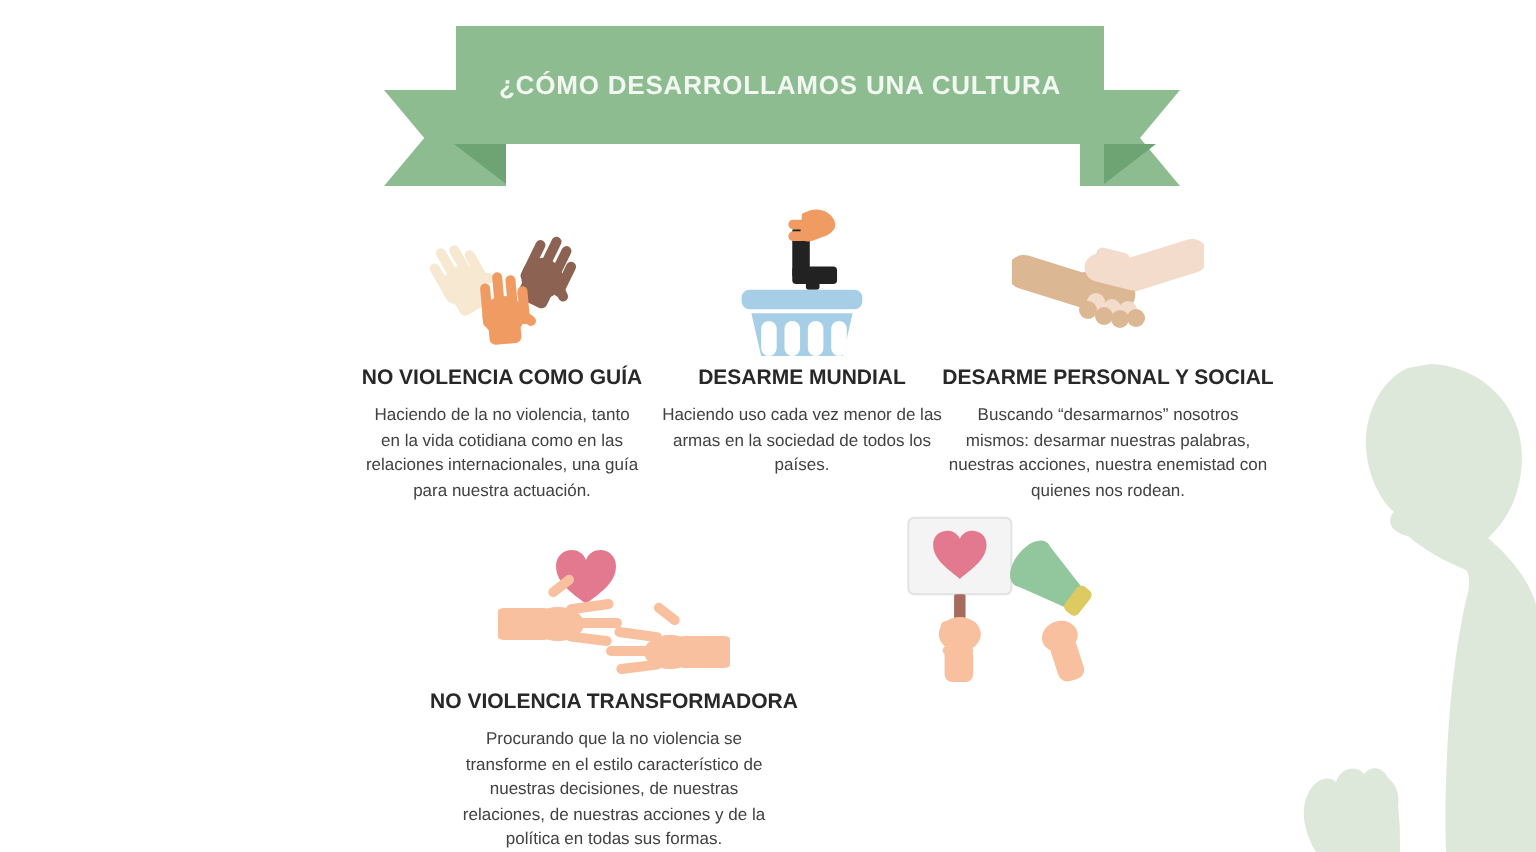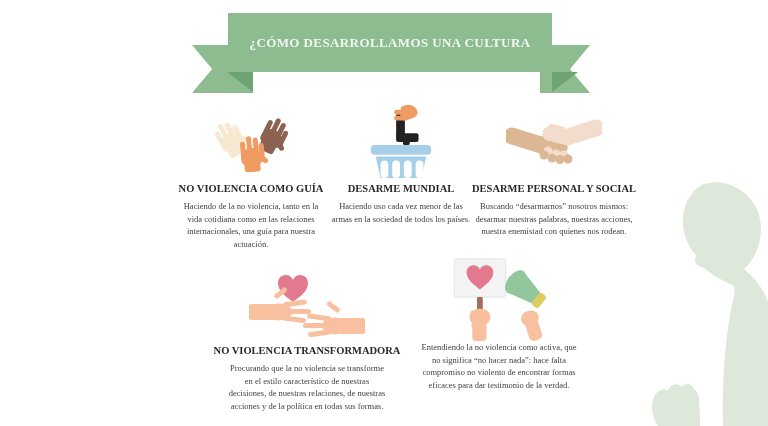--- a/index.html
+++ b/index.html
@@ -1,17 +1,17 @@
 <!DOCTYPE html>
 <html style="--banner-green: #8dbc91; --banner-green-dark: #6ea374; --banner-text: #f2f8f1; --ink: #282828; --body-text: #414141; --sage: #dde8da; --skin-cream: #f6e8d1; --skin-brown: #8c6353; --skin-orange: #f09b62; --skin-tan: #dcb794; --skin-light: #f4dccd; --skin-peach: #f8c09e; --bin-blue: #a6cfe7; --gun-black: #222222; --heart-pink: #e2798e; --placard-gray: #f4f4f4; --stick-brown: #a66b5f; --megaphone-green: #92c69c; --band-yellow: #ddca60;"><head>
 <meta charset="utf-8">
 <style>
   html,body{margin:0;padding:0;background:#fff;}
   .stage{position:relative;width:768px;height:426px;background:#fff;overflow:hidden;
-         font-family:Liberation Serif, serif;}
+         font-family:Liberation Sans, sans-serif;}
   
   .ribbon-tail{position:absolute;top:45px;height:48px;background:var(--banner-green);z-index:1;}
   .ribbon-tail.left{left:192px;width:61px;
       clip-path:polygon(0 0,100% 0,100% 100%,0 100%,33% 50%);}
   .ribbon-tail.right{left:540px;width:50px;
       clip-path:polygon(0 0,100% 0,60% 50%,100% 100%,0 100%);}
   .ribbon-fold{position:absolute;top:72px;width:26px;height:20px;background:var(--banner-green-dark);z-index:2;}
   .ribbon-fold.left{left:227px;clip-path:polygon(0 0,100% 0,100% 100%);}
   .ribbon-fold.right{left:552px;clip-path:polygon(0 0,100% 0,0 100%);}
   .ribbon-main{position:absolute;left:228px;top:13px;width:324px;height:59px;
@@ -173,16 +173,15 @@
           <ellipse cx="0" cy="0" rx="8" ry="14" style="fill:var(--megaphone-green)"></ellipse>
           <path d="M0,-14 L28,-7 L28,7 L0,14 Z" style="fill:var(--megaphone-green)"></path>
           <rect x="27" y="-8" width="9" height="16" rx="3" style="fill:var(--band-yellow)"></rect>
         </g>
         <g style="fill:var(--skin-peach)" transform="rotate(-18 92 66)">
           <ellipse cx="92" cy="64" rx="9.5" ry="8"></ellipse>
           <rect x="85" y="66" width="14" height="22" rx="5"></rect>
         </g>
       </svg>
     </div>
-    <p>Entendiendo la no violencia como activa, que no significa “no hacer nada”: hace falta compromiso no violento de encontrar formas eficaces para dar testimonio de la verdad.</p>
   </div>
 
 </div>
 
 </body></html>

